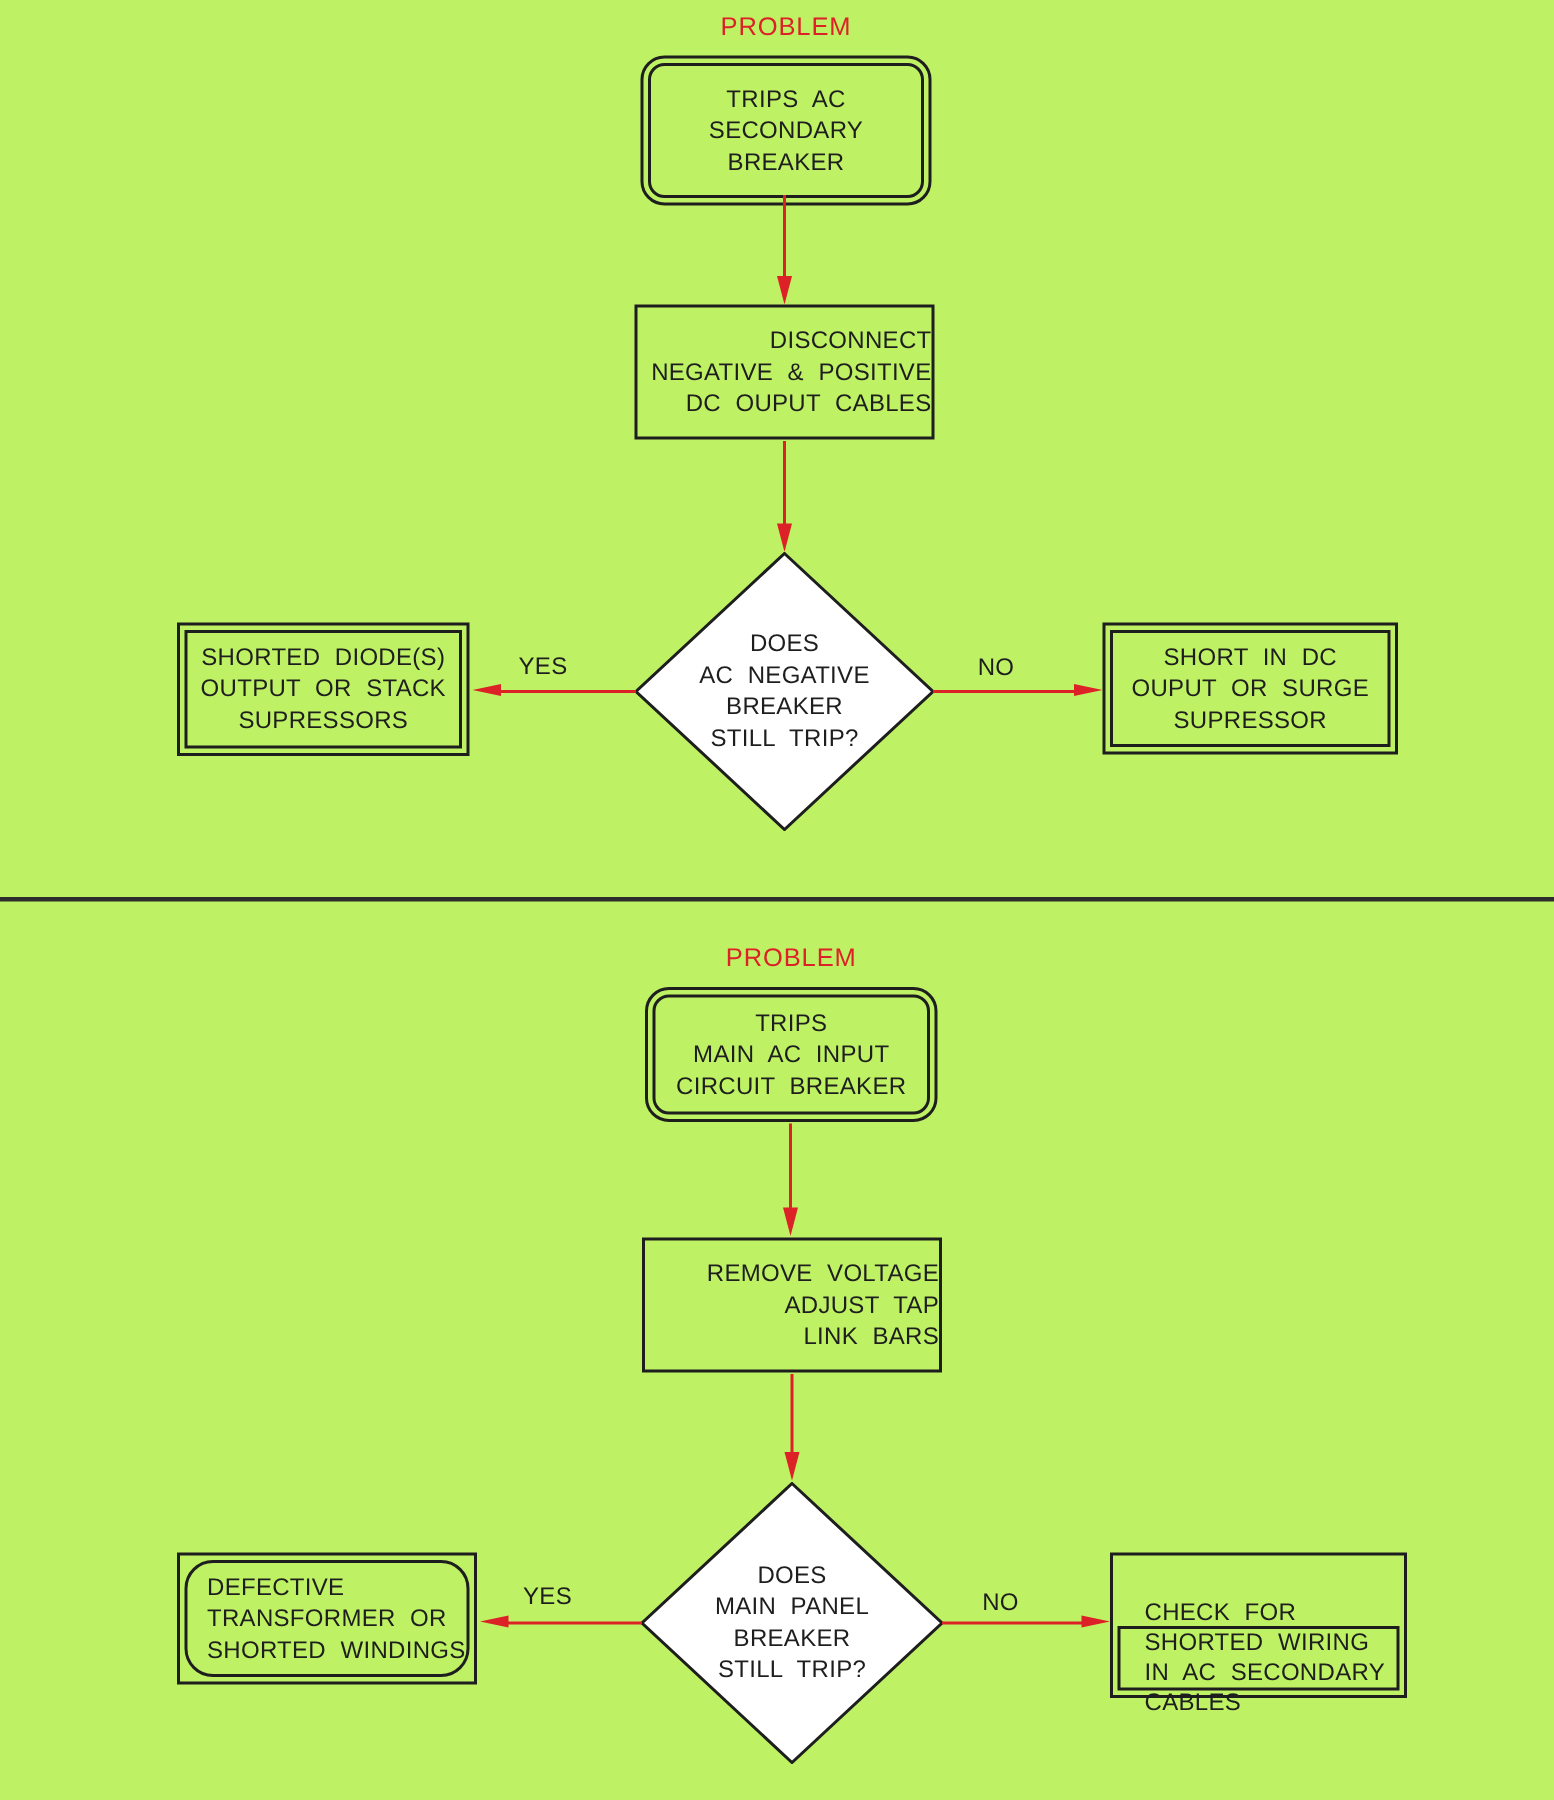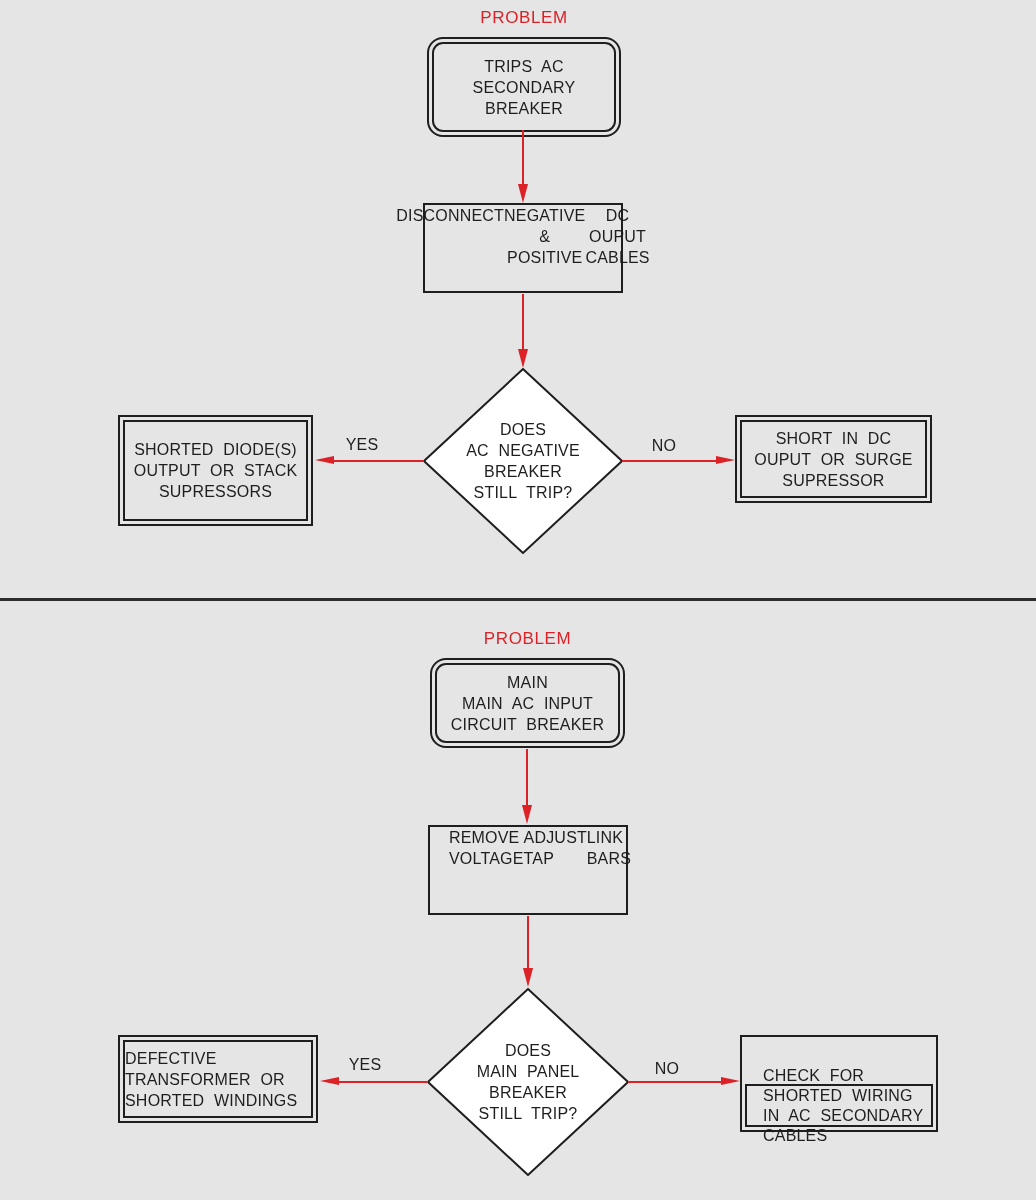--- a/index.html
+++ b/index.html
@@ -1,36 +1,36 @@
 <!DOCTYPE html>
 <html style="--red: #dc2127; --ink: #1e1e1e;"><head>
 <meta charset="utf-8">
 <style>
   * { margin:0; padding:0; box-sizing:border-box; }
   html,body { background:#ffffff; }
   :root { --red:#dc2127; --ink:#1e1e1e; }
   .canvas {
-    position:relative; width:1036px; height:1200px; background:#e5e5e5;
+    position:relative; width:1036px; height:1200px; background:#bef264;
     font-family:"Liberation Sans", sans-serif; color:var(--ink);
     font-size:16px; line-height:21px; letter-spacing:0.2px; word-spacing:5px;
     overflow:hidden;
   }
   .problem-label { position:absolute; color:var(--red); text-align:center; font-size:17px; letter-spacing:0.6px; }
   
   .dbox { position:absolute; border:2px solid var(--ink); }
   .dbox .inner {
     position:absolute; inset:3px; border:2px solid var(--ink);
     display:flex; flex-direction:column; justify-content:center;
   }
   .rounded { border-radius:16px; }
   .rounded .inner { border-radius:11px; }
   .center-text { text-align:center; }
   .left-text { text-align:left; }
   
-  .process { position:absolute; border:2px solid var(--ink); display:flex; flex-direction:row; justify-content:center; }
+  .process { position:absolute; border:2px solid var(--ink); display:flex; flex-direction:column; justify-content:center;text-align:right; }
   
   .vline { position:absolute; width:2px; background:var(--red); }
   .hline { position:absolute; height:2px; background:var(--red); }
   .head-down { position:absolute; width:0; height:0;
     border-left:5px solid transparent; border-right:5px solid transparent; border-top:19px solid var(--red); }
   .head-left { position:absolute; width:0; height:0;
     border-top:4.5px solid transparent; border-bottom:4.5px solid transparent; border-right:19px solid var(--red); }
   .head-right { position:absolute; width:0; height:0;
     border-top:4.5px solid transparent; border-bottom:4.5px solid transparent; border-left:19px solid var(--red); }
   .branch-label { position:absolute; text-align:center; }
@@ -72,21 +72,21 @@
     <div class="diamond-text" style="left:423px; top:419px; width:200px;">
       <div>DOES</div>
       <div>AC NEGATIVE</div>
       <div>BREAKER</div>
       <div>STILL TRIP?</div>
     </div>
 
     <div class="branch-label" style="left:327px; top:434px; width:70px;">YES</div>
     <div class="hline" style="left:333px; top:460px; width:91px;"></div>
     <div class="head-left" style="left:315px; top:456px;"></div>
-    <div class="dbox" style="left:118px; top:415px; width:195px; height:111px;text-decoration:underline;">
+    <div class="dbox" style="left:118px; top:415px; width:195px; height:89px;text-decoration:underline;">
       <div class="inner center-text">
         <div>SHORTED DIODE(S)</div>
         <div>OUTPUT OR STACK</div>
         <div>SUPRESSORS</div>
       </div>
     </div>
 
     <div class="branch-label" style="left:629px; top:435px; width:70px;">NO</div>
     <div class="hline" style="left:622px; top:460px; width:95px;"></div>
     <div class="head-right" style="left:716px; top:456px;"></div>
@@ -99,21 +99,21 @@
     </div>
   </section>
 
   <div class="divider" style="top:598px;"></div>
 
   <section>
     <div class="problem-label" style="left:430px; top:628px; width:195px;">PROBLEM</div>
 
     <div class="dbox rounded" style="left:430px; top:658px; width:195px; height:90px;">
       <div class="inner center-text">
-        <div>MAIN</div>
+        <div>TRIPS</div>
         <div>MAIN AC INPUT</div>
         <div>CIRCUIT BREAKER</div>
       </div>
     </div>
 
     <div class="vline" style="left:526px; top:749px; height:57px;"></div>
     <div class="head-down" style="left:522px; top:805px;"></div>
 
     <div class="process left-text" style="left:428px; top:825px; width:200px; height:90px; padding-left:24px;">
       <div>REMOVE VOLTAGE</div>
@@ -131,21 +131,21 @@
       <div>DOES</div>
       <div>MAIN PANEL</div>
       <div>BREAKER</div>
       <div>STILL TRIP?</div>
     </div>
 
     <div class="branch-label" style="left:330px; top:1054px; width:70px;">YES</div>
     <div class="hline" style="left:338px; top:1081px; width:90px;"></div>
     <div class="head-left" style="left:320px; top:1077px;"></div>
     <div class="dbox" style="left:118px; top:1035px; width:200px; height:88px;">
-      <div class="inner left-text" style="">
+      <div class="inner left-text" style="padding-left:13px;border-radius:19px;">
         <div>DEFECTIVE</div>
         <div>TRANSFORMER OR</div>
         <div>SHORTED WINDINGS</div>
       </div>
     </div>
 
     <div class="branch-label" style="left:632px; top:1058px; width:70px;">NO</div>
     <div class="hline" style="left:628px; top:1081px; width:94px;"></div>
     <div class="head-right" style="left:721px; top:1077px;"></div>
     <div class="dbox" style="left:740px; top:1035px; width:198px; height:97px;">

